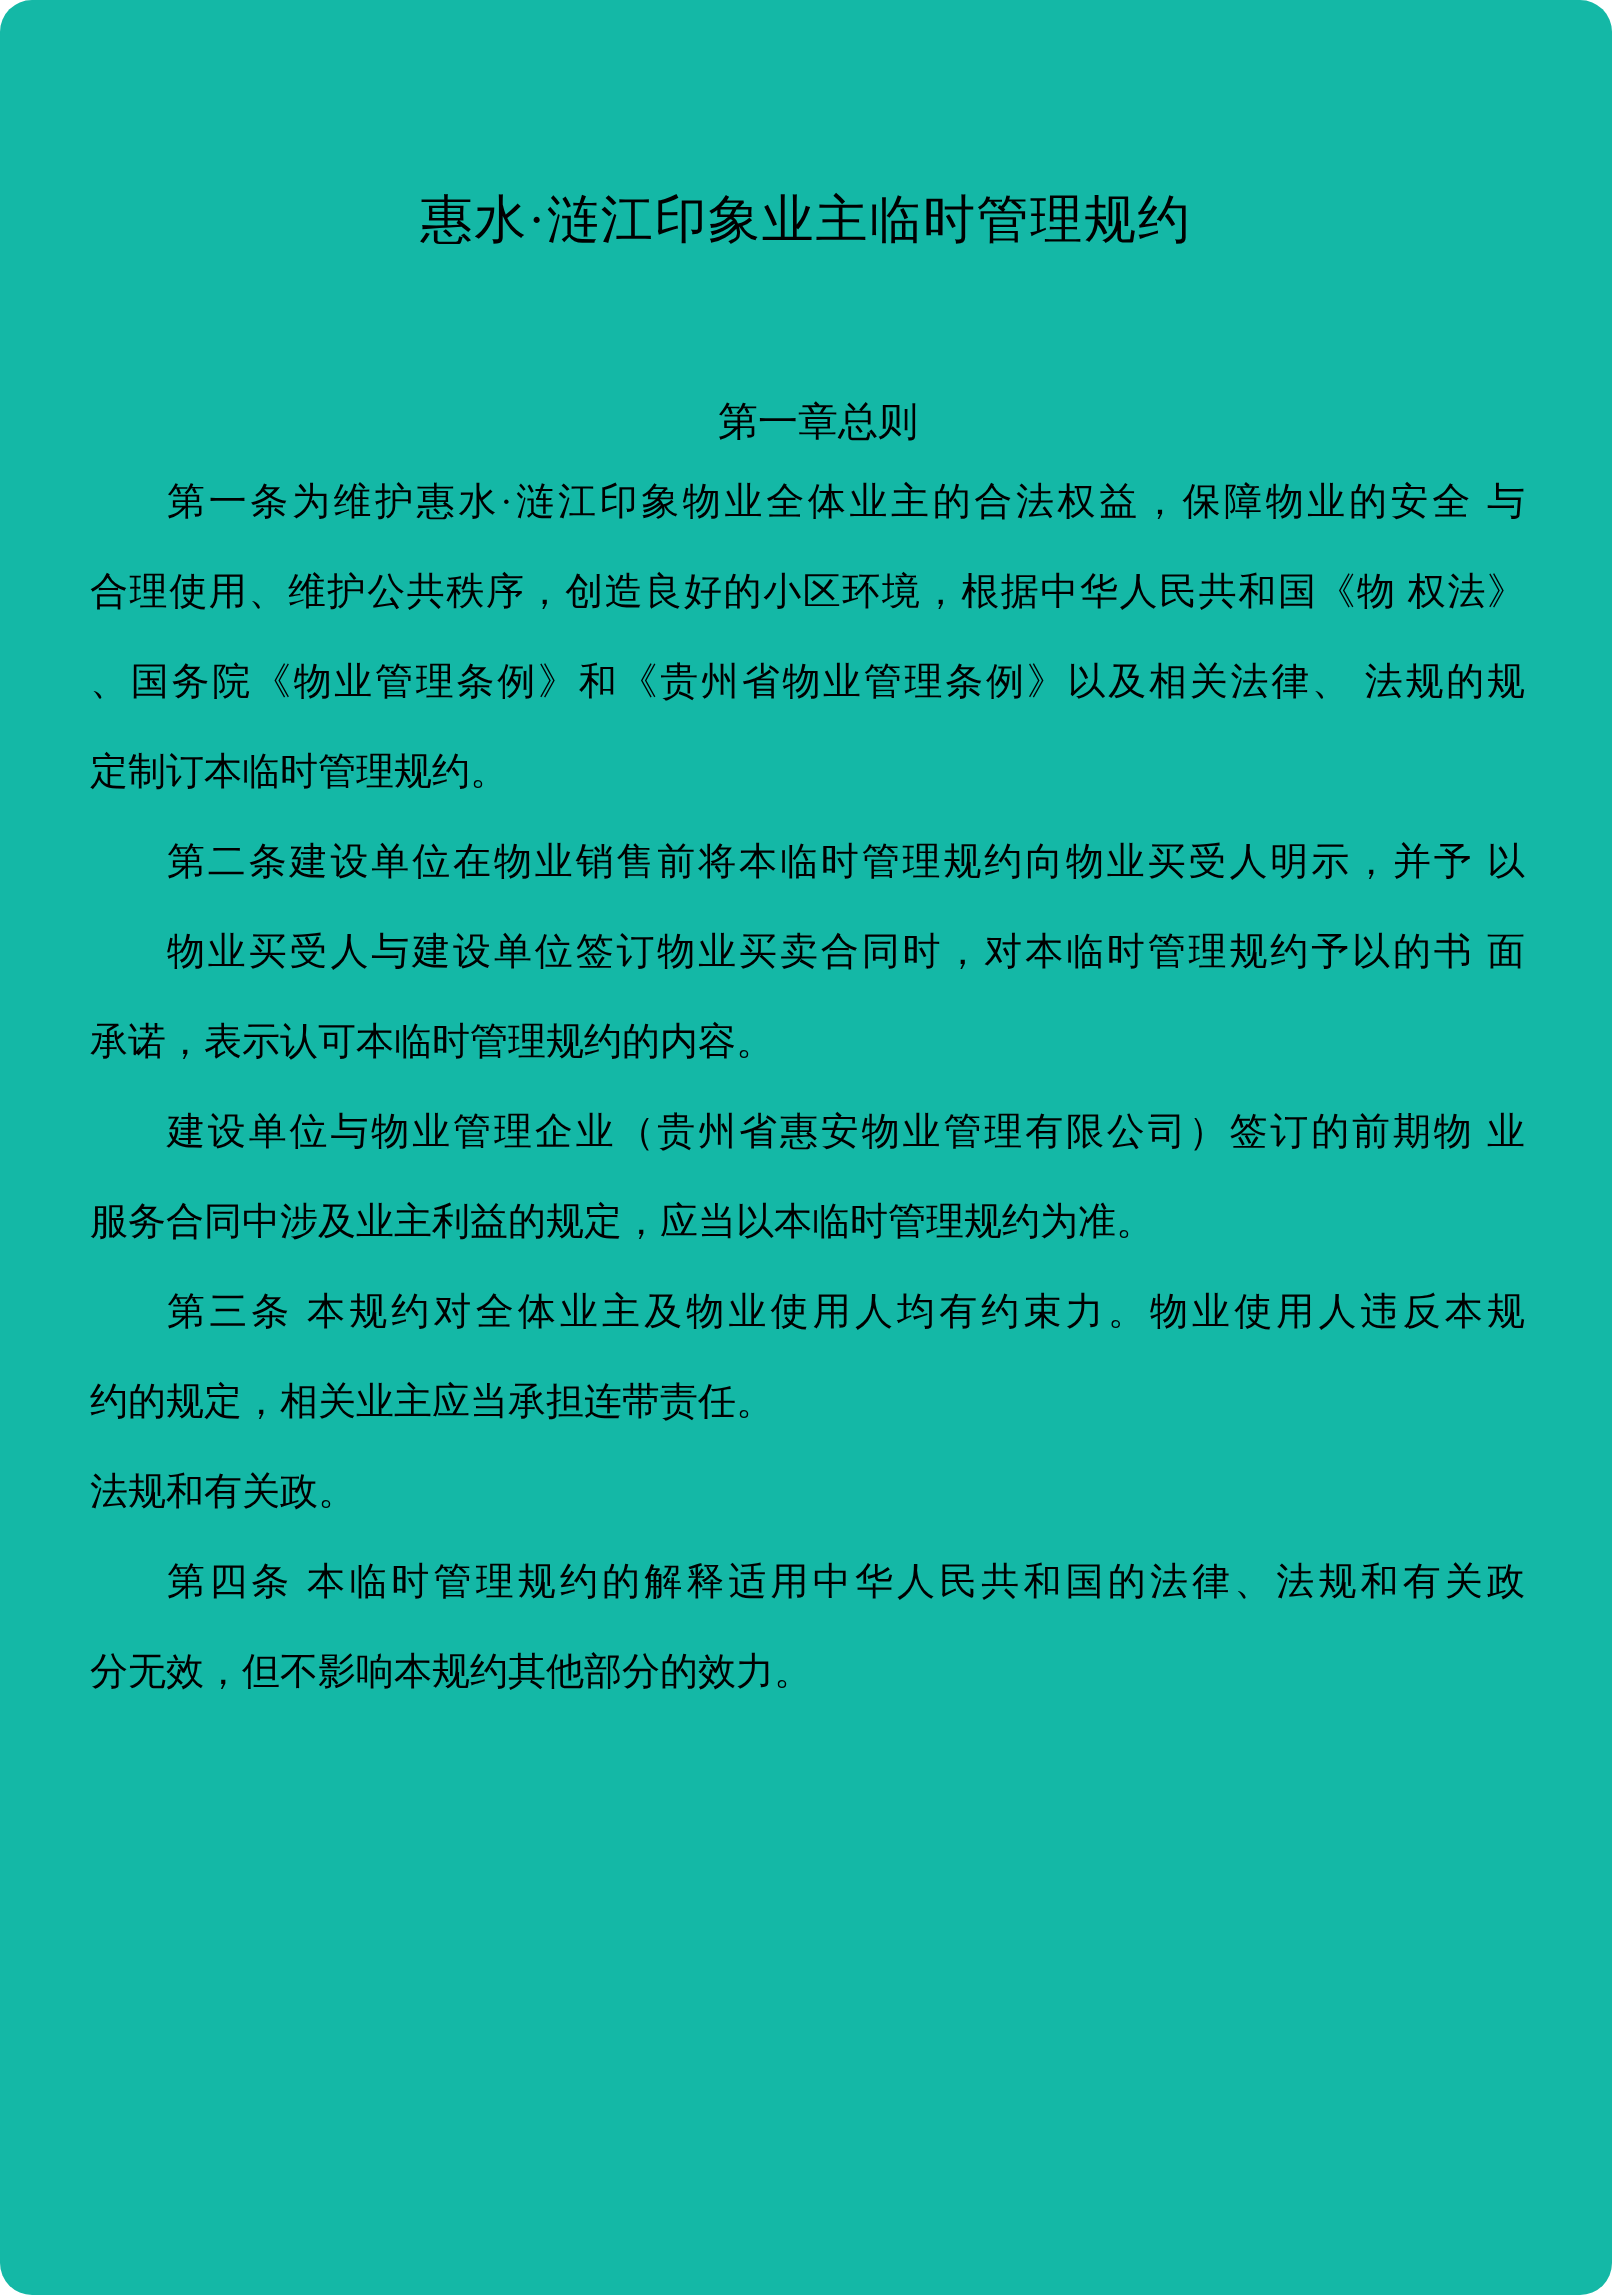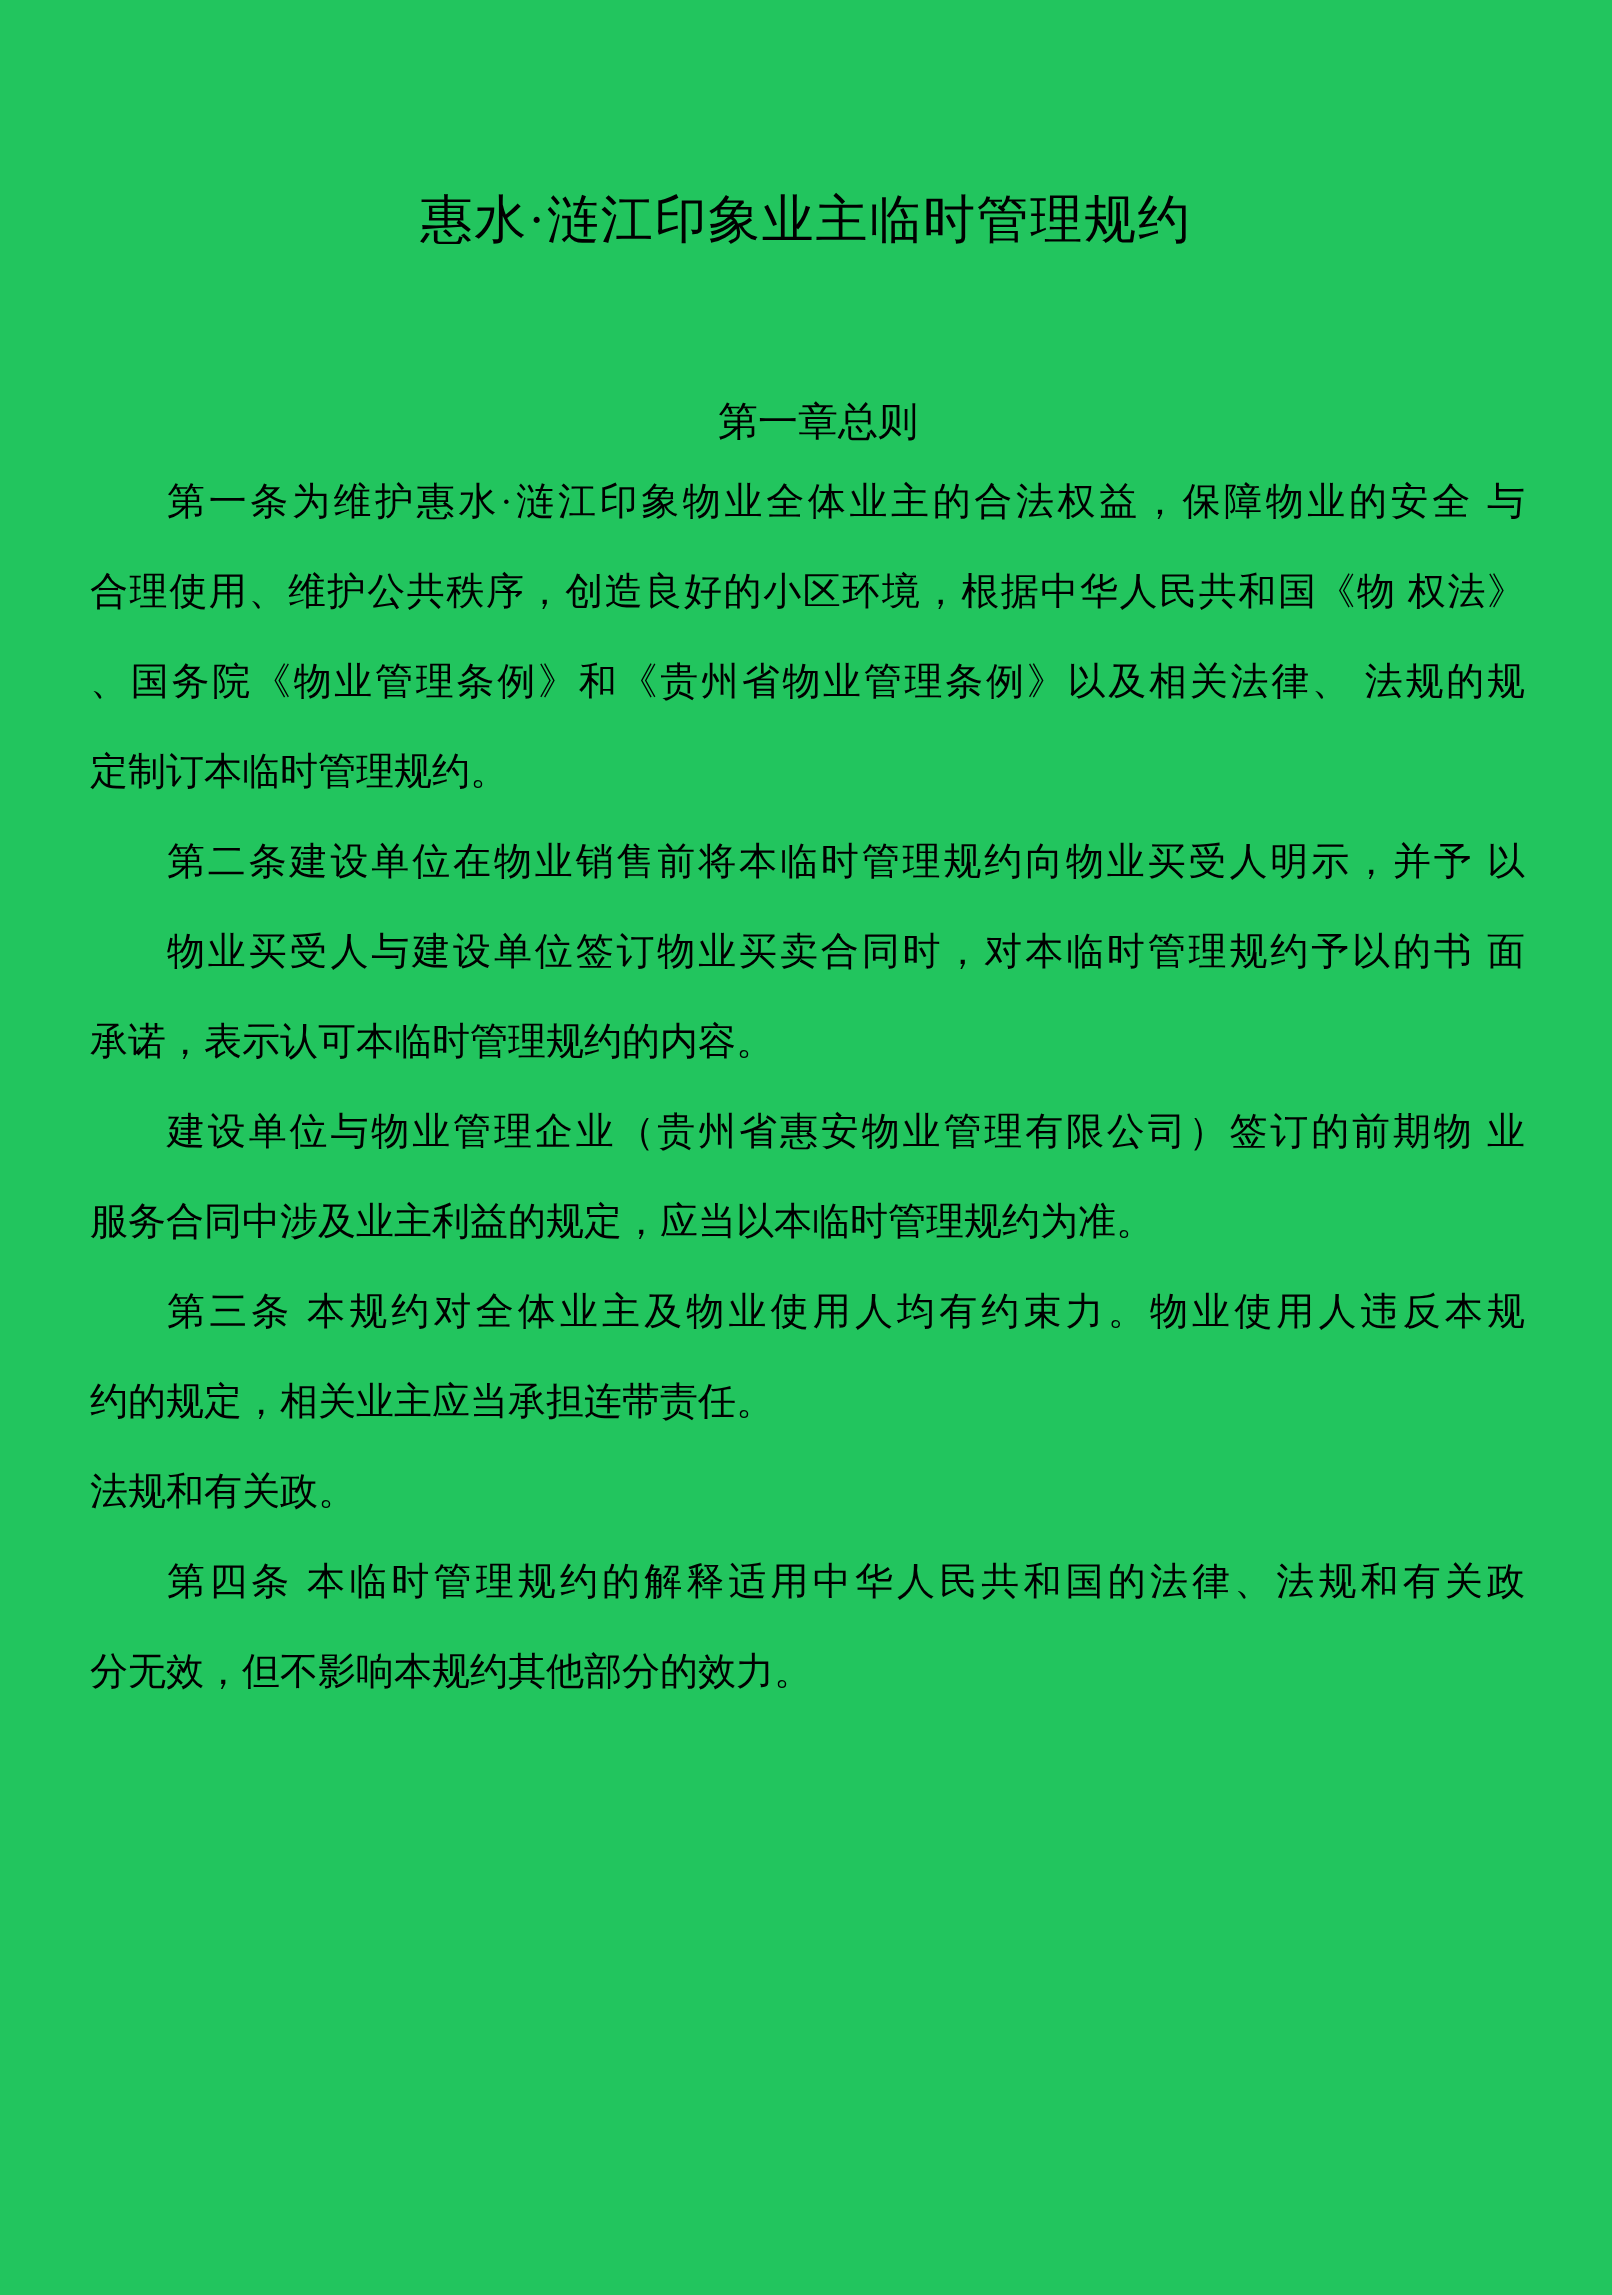--- a/index.html
+++ b/index.html
@@ -4,24 +4,25 @@
 <style>
   html, body {
     margin: 0;
     padding: 0;
     background: #ffffff;
   }
   .page {
     position: relative;
     width: 1612px;
     height: 2295px;
-    background: #22c55e;
+    background: #14b8a6;
     color: #000000;
     font-family: "Liberation Serif", "DejaVu Serif", serif;
     overflow: hidden;
+    border-radius: 32px;
   }
   .doc-title {
     position: absolute;
     top: 191px;
     left: 0;
     width: 100%;
     margin: 0;
     font-size: 52px;
     font-weight: 400;
     letter-spacing: 1.7px;

